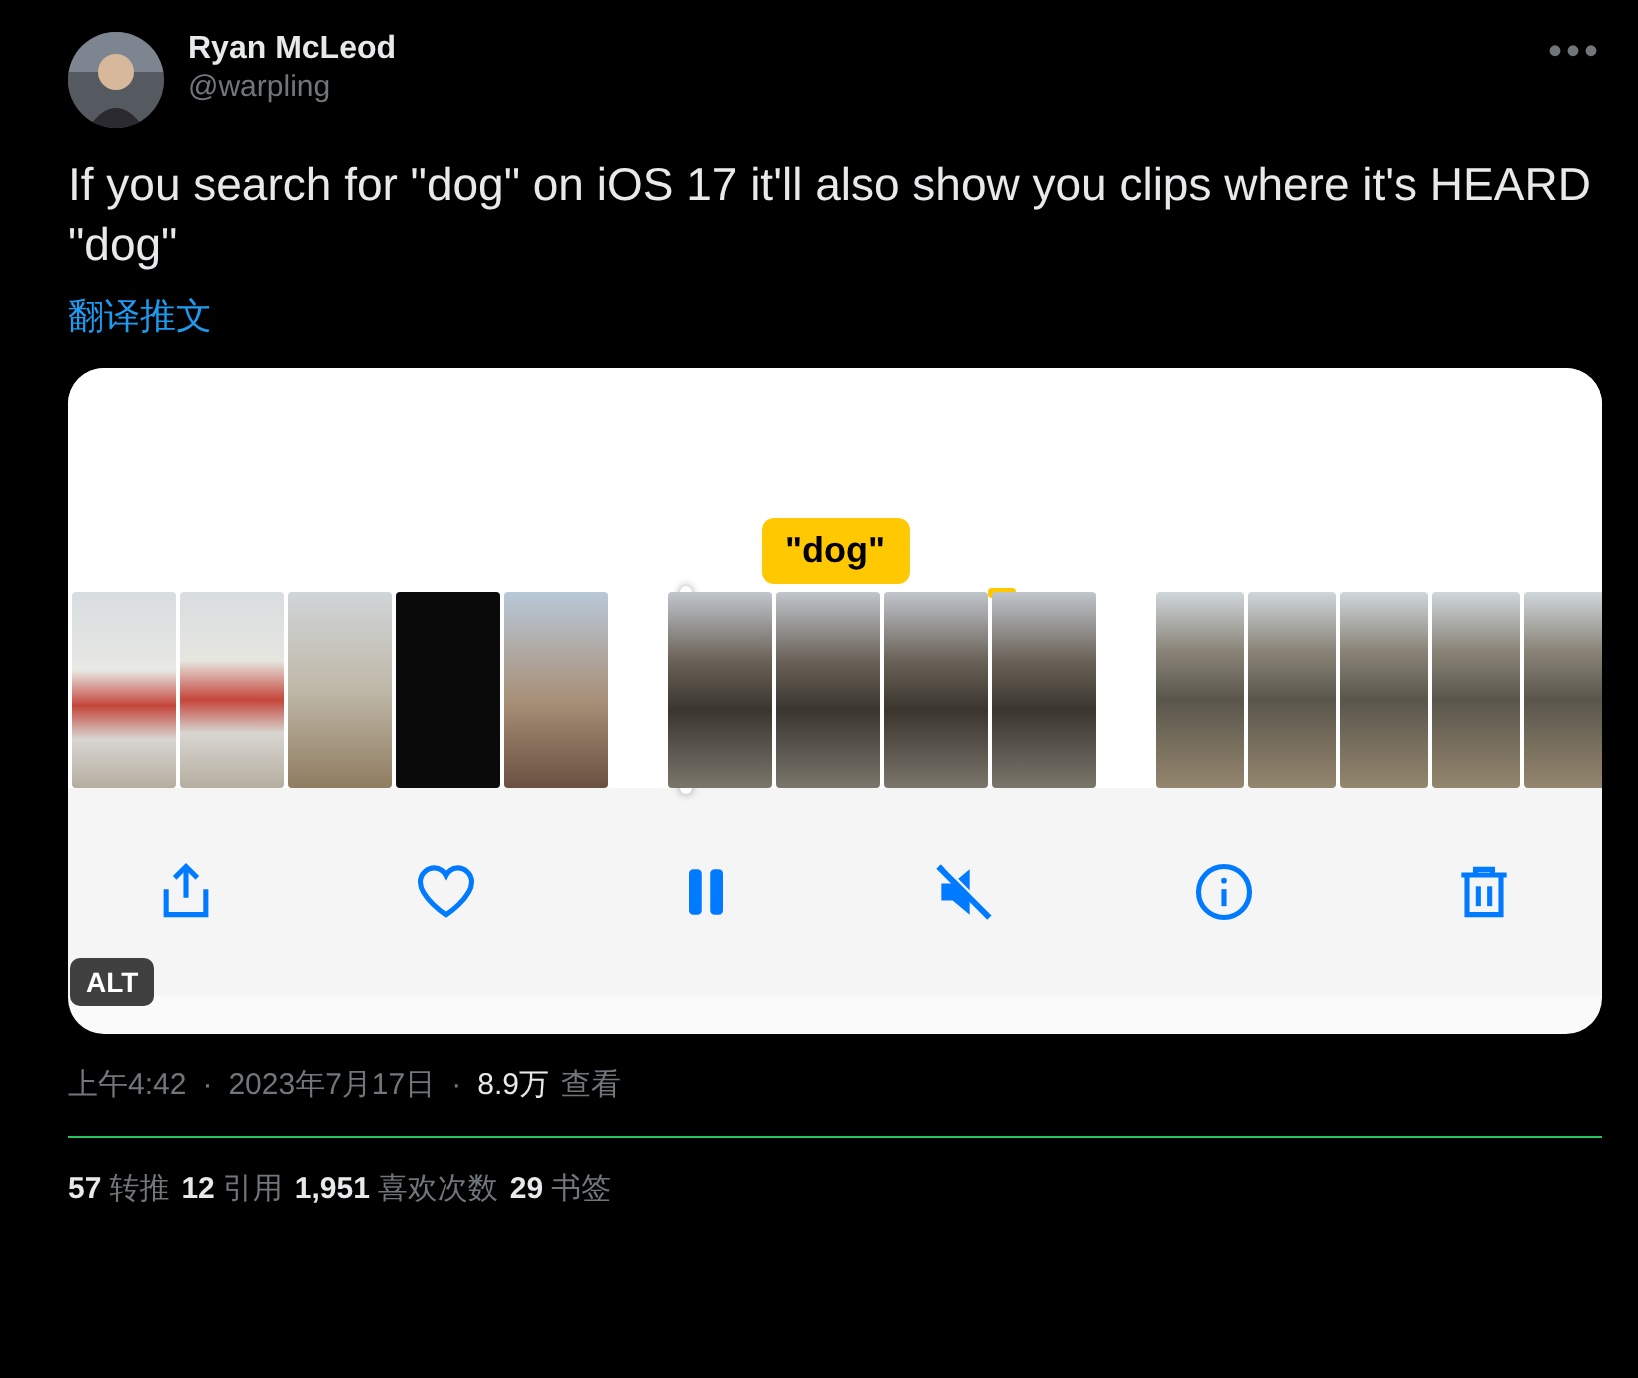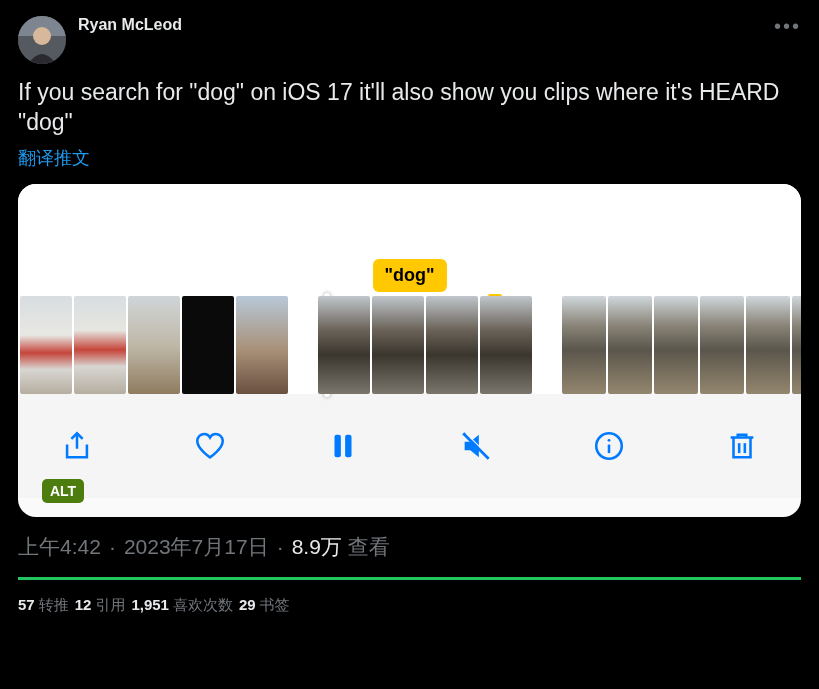--- a/index.html
+++ b/index.html
@@ -6,20 +6,21 @@
   body {
     background: #000;
     font-family: -apple-system, BlinkMacSystemFont, "Segoe UI", Arial, sans-serif;
     width: 819px;
     height: 689px;
     overflow: hidden;
   }
   .tweet {
     padding: 16px 18px;
     color: #e7e9ea;
+    margin-left: 16px;
   }
   .header {
     display: flex;
     align-items: flex-start;
     gap: 12px;
     margin-bottom: 14px;
   }
   .avatar {
     width: 48px;
     height: 48px;
@@ -138,38 +139,38 @@
     width: 34px;
     height: 34px;
     display: flex;
     align-items: center;
     justify-content: center;
     cursor: pointer;
   }
   .tool-icon svg { width: 100%; height: 100%; }
   .alt-badge {
     position: absolute;
-    left: 24px;
+    left: 1px;
     bottom: 14px;
-    background: #4d7c0f;
+    background: #404040;
     color: #fff;
     font-weight: 700;
     font-size: 14px;
     padding: 4px 8px;
     border-radius: 5px;
   }
   .meta-row {
     display: flex;
     align-items: center;
     gap: 6px;
     color: #71767b;
-    font-size: 21px;
+    font-size: 15px;
     margin-top: 16px;
     padding-bottom: 16px;
-    border-bottom: 3px solid #22c55e;
+    border-bottom: 1px solid #22c55e;
   }
   .meta-row .dot { margin: 0 2px; }
   .meta-row .views-count { color: #e7e9ea; font-weight: 400; }
   .stats-row {
     display: flex;
     gap: 6px;
     color: #71767b;
     font-size: 15px;
     padding-top: 16px;
   }
@@ -185,20 +186,21 @@
     <div class="avatar">
       <svg viewBox="0 0 48 48">
         <rect width="48" height="48" fill="#555a60"></rect>
         <rect x="0" y="0" width="48" height="20" fill="#7d8690"></rect>
         <circle cx="24" cy="20" r="9" fill="#d8b89a"></circle>
         <path d="M10 48 Q24 28 38 48 Z" fill="#2a2a30"></path>
       </svg>
     </div>
     <div class="user-block">
       <div class="display-name">Ryan McLeod</div>
+      <div class="handle">@warpling</div>
     </div>
     <div class="more-btn">•••</div>
   </div>
 
   <div class="content">If you search for "dog" on iOS 17 it'll also show you clips where it's HEARD "dog"</div>
 
   <a class="translate-link">翻译推文</a>
 
   <div class="media-card">
     <div class="media-top">

